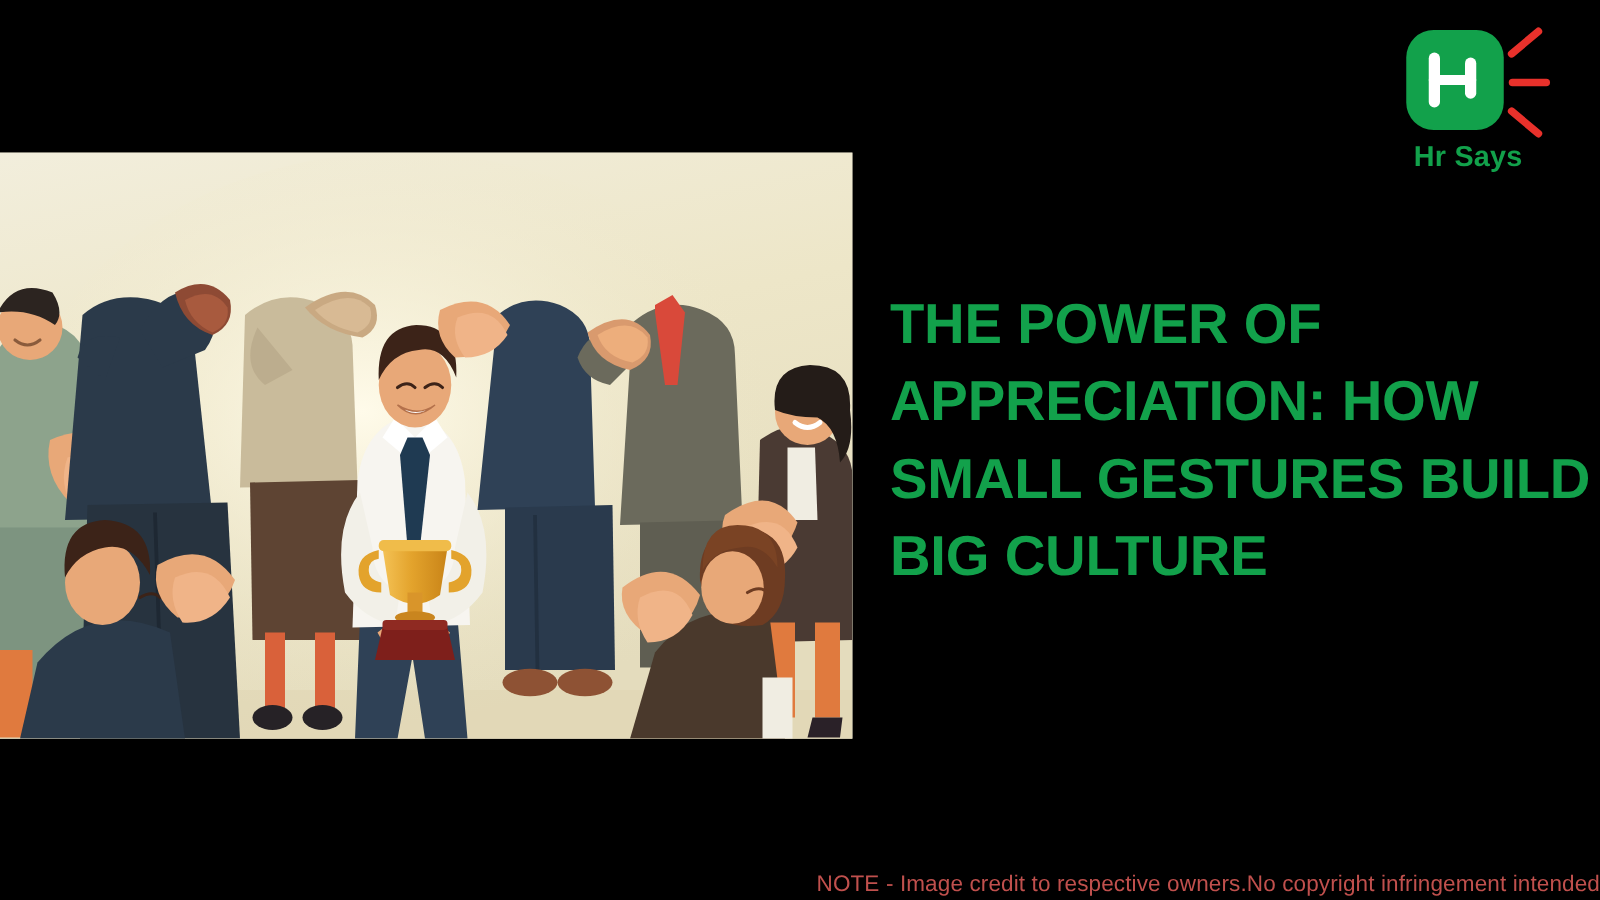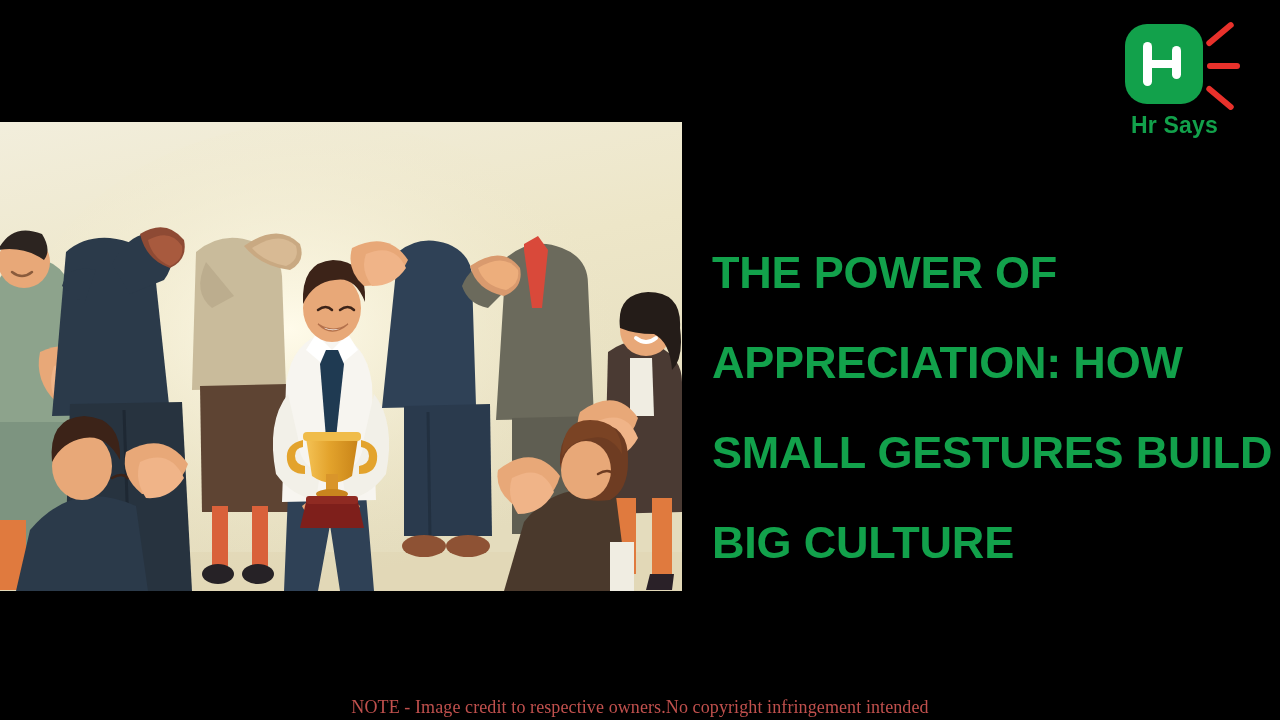--- a/index.html
+++ b/index.html
@@ -93,33 +93,33 @@
 
   
   .title {
     position: absolute;
     left: 712px;
     top: 228px;
     width: 568px;
     color: #12A14B;
     font-size: 45px;
     font-weight: bold;
-    line-height: 90px;
+    line-height: 62px;
     letter-spacing: -0.2px;
     text-transform: uppercase;
   }
 
   
   .footer-note {
     position: absolute;
     left: 0;
     right: 0;
     top: 697px;
-    text-align: center;
-    font-family: Liberation Serif, serif;
+    text-align: right;
+    font-family: Liberation Sans, sans-serif;
     font-size: 18px;
     color: #C0504D;
     letter-spacing: 0.1px;
   }
 </style>
 </head>
 <body>
 
 <div class="slide">
 

